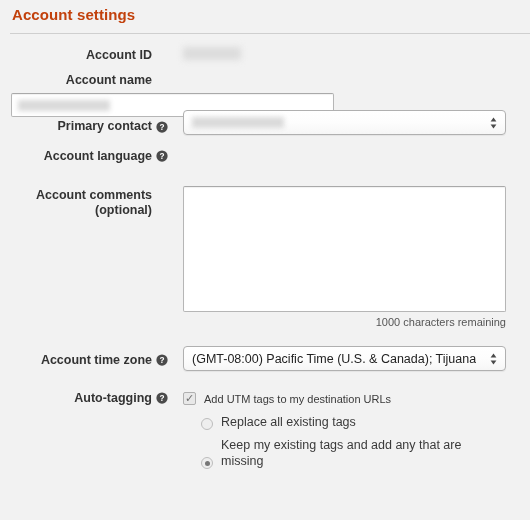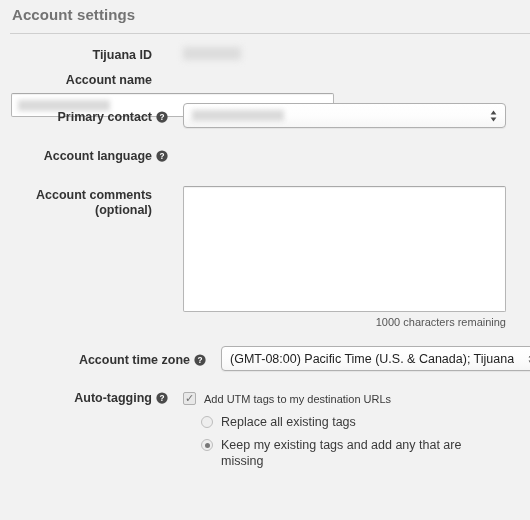--- a/index.html
+++ b/index.html
@@ -23,21 +23,21 @@
     box-sizing: border-box;
   }
 
   
   .page-title {
     position: absolute;
     left: 12px;
     top: 6px;
     font-size: 15px;
     font-weight: bold;
-    color: #737373;
+    color: #c2410c;
     letter-spacing: 0.1px;
   }
   .title-divider {
     position: absolute;
     left: 10px;
     top: 33px;
     width: 520px;
     height: 1px;
     background: #cfcfcf;
   }
@@ -202,21 +202,21 @@
   }
   .check-label {
     font-size: 11px;
     color: #3a3a3a;
     margin-left: 8px;
     line-height: 16px;
   }
 
   .radio-line {
     display: flex;
-    align-items: flex-start;
+    align-items: flex-end;
     margin-top: 7px;
     padding-left: 18px;
   }
   .radio {
     width: 12px;
     height: 12px;
     flex: none;
     margin-top: 2px;
     box-sizing: border-box;
     background: #eeeeee;
@@ -248,39 +248,39 @@
 <body>
 
 <div class="panel">
 
   <div class="page-title">Account settings</div>
   <div class="title-divider"></div>
 
   <div class="form">
 
     <div class="row" style="height:22px;">
-      <div class="label-col">Tijuana ID</div>
+      <div class="label-col">Account ID</div>
       <div class="help-col"></div>
       <div class="field-col">
         <div class="redact redact-id"></div>
       </div>
     </div>
 
 
     <div class="row" style="height:37px;flex-direction:column;">
       <div class="label-col" style="padding-top:7px;">Account name</div>
       <div class="help-col"></div>
       <div class="field-col">
         <div class="text-input">
           <div class="redact-inline"></div>
         </div>
       </div>
     </div>
 
-    <div class="row" style="height:39px;">
+    <div class="row" style="height:39px;align-items:center;">
       <div class="label-col" style="padding-top:7px;">Primary contact</div>
       <div class="help-col" style="padding-top:8px;">
         <svg class="help-icon" viewBox="0 0 16 16">
           <circle cx="8" cy="8" r="7.5" fill="#4a4a4a"></circle>
           <text x="8" y="12" font-family="Liberation Sans, sans-serif" font-size="11" font-weight="bold" fill="#ffffff" text-anchor="middle">?</text>
         </svg>
       </div>
       <div class="field-col">
         <div class="select">
           <div class="redact-inline"></div>
@@ -308,21 +308,21 @@
         <span class="sub">(optional)</span>
       </div>
       <div class="help-col"></div>
       <div class="field-col">
         <div class="textarea"></div>
         <div class="char-count">1000 characters remaining</div>
       </div>
     </div>
 
     <div class="row" style="height:42px;">
-      <div class="label-col" style="padding-top:7px;padding-left:38px;">Account time zone</div>
+      <div class="label-col" style="padding-top:7px;">Account time zone</div>
       <div class="help-col" style="padding-top:8px;">
         <svg class="help-icon" viewBox="0 0 16 16">
           <circle cx="8" cy="8" r="7.5" fill="#4a4a4a"></circle>
           <text x="8" y="12" font-family="Liberation Sans, sans-serif" font-size="11" font-weight="bold" fill="#ffffff" text-anchor="middle">?</text>
         </svg>
       </div>
       <div class="field-col">
         <div class="select">
           <span class="value">(GMT-08:00) Pacific Time (U.S. &amp; Canada); Tijuana</span>
           <svg class="stepper" viewBox="0 0 9 15">

